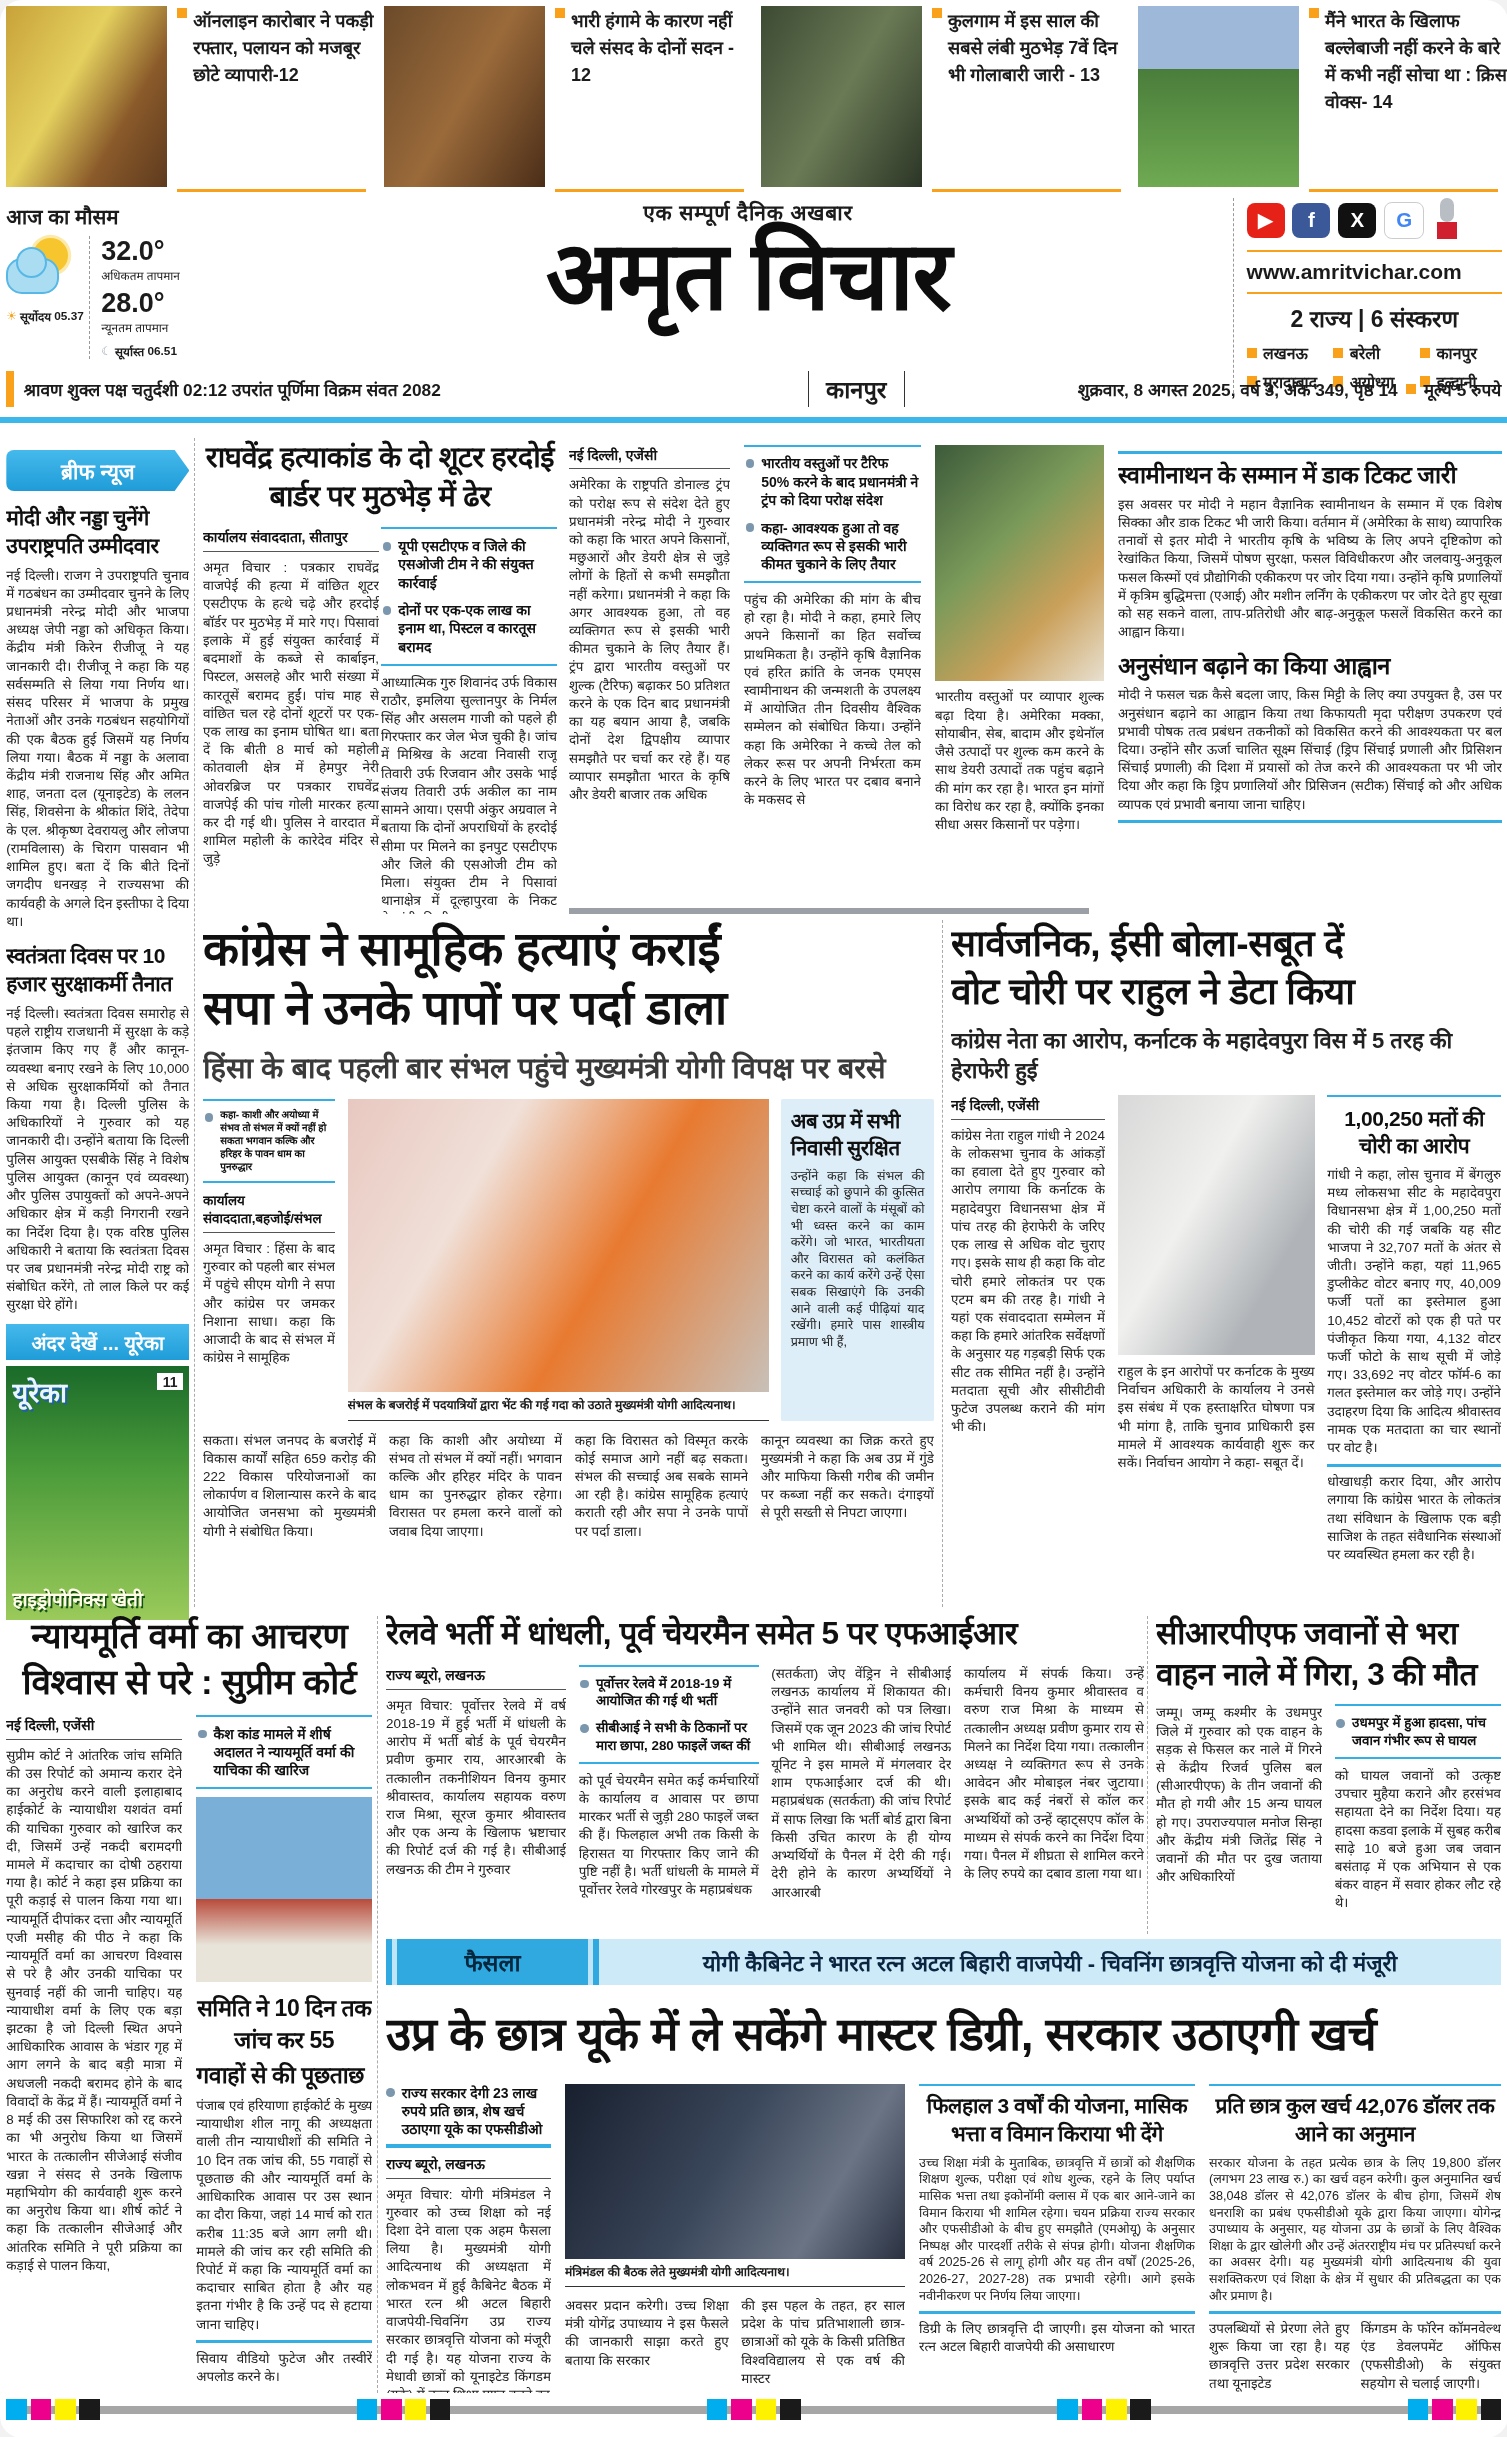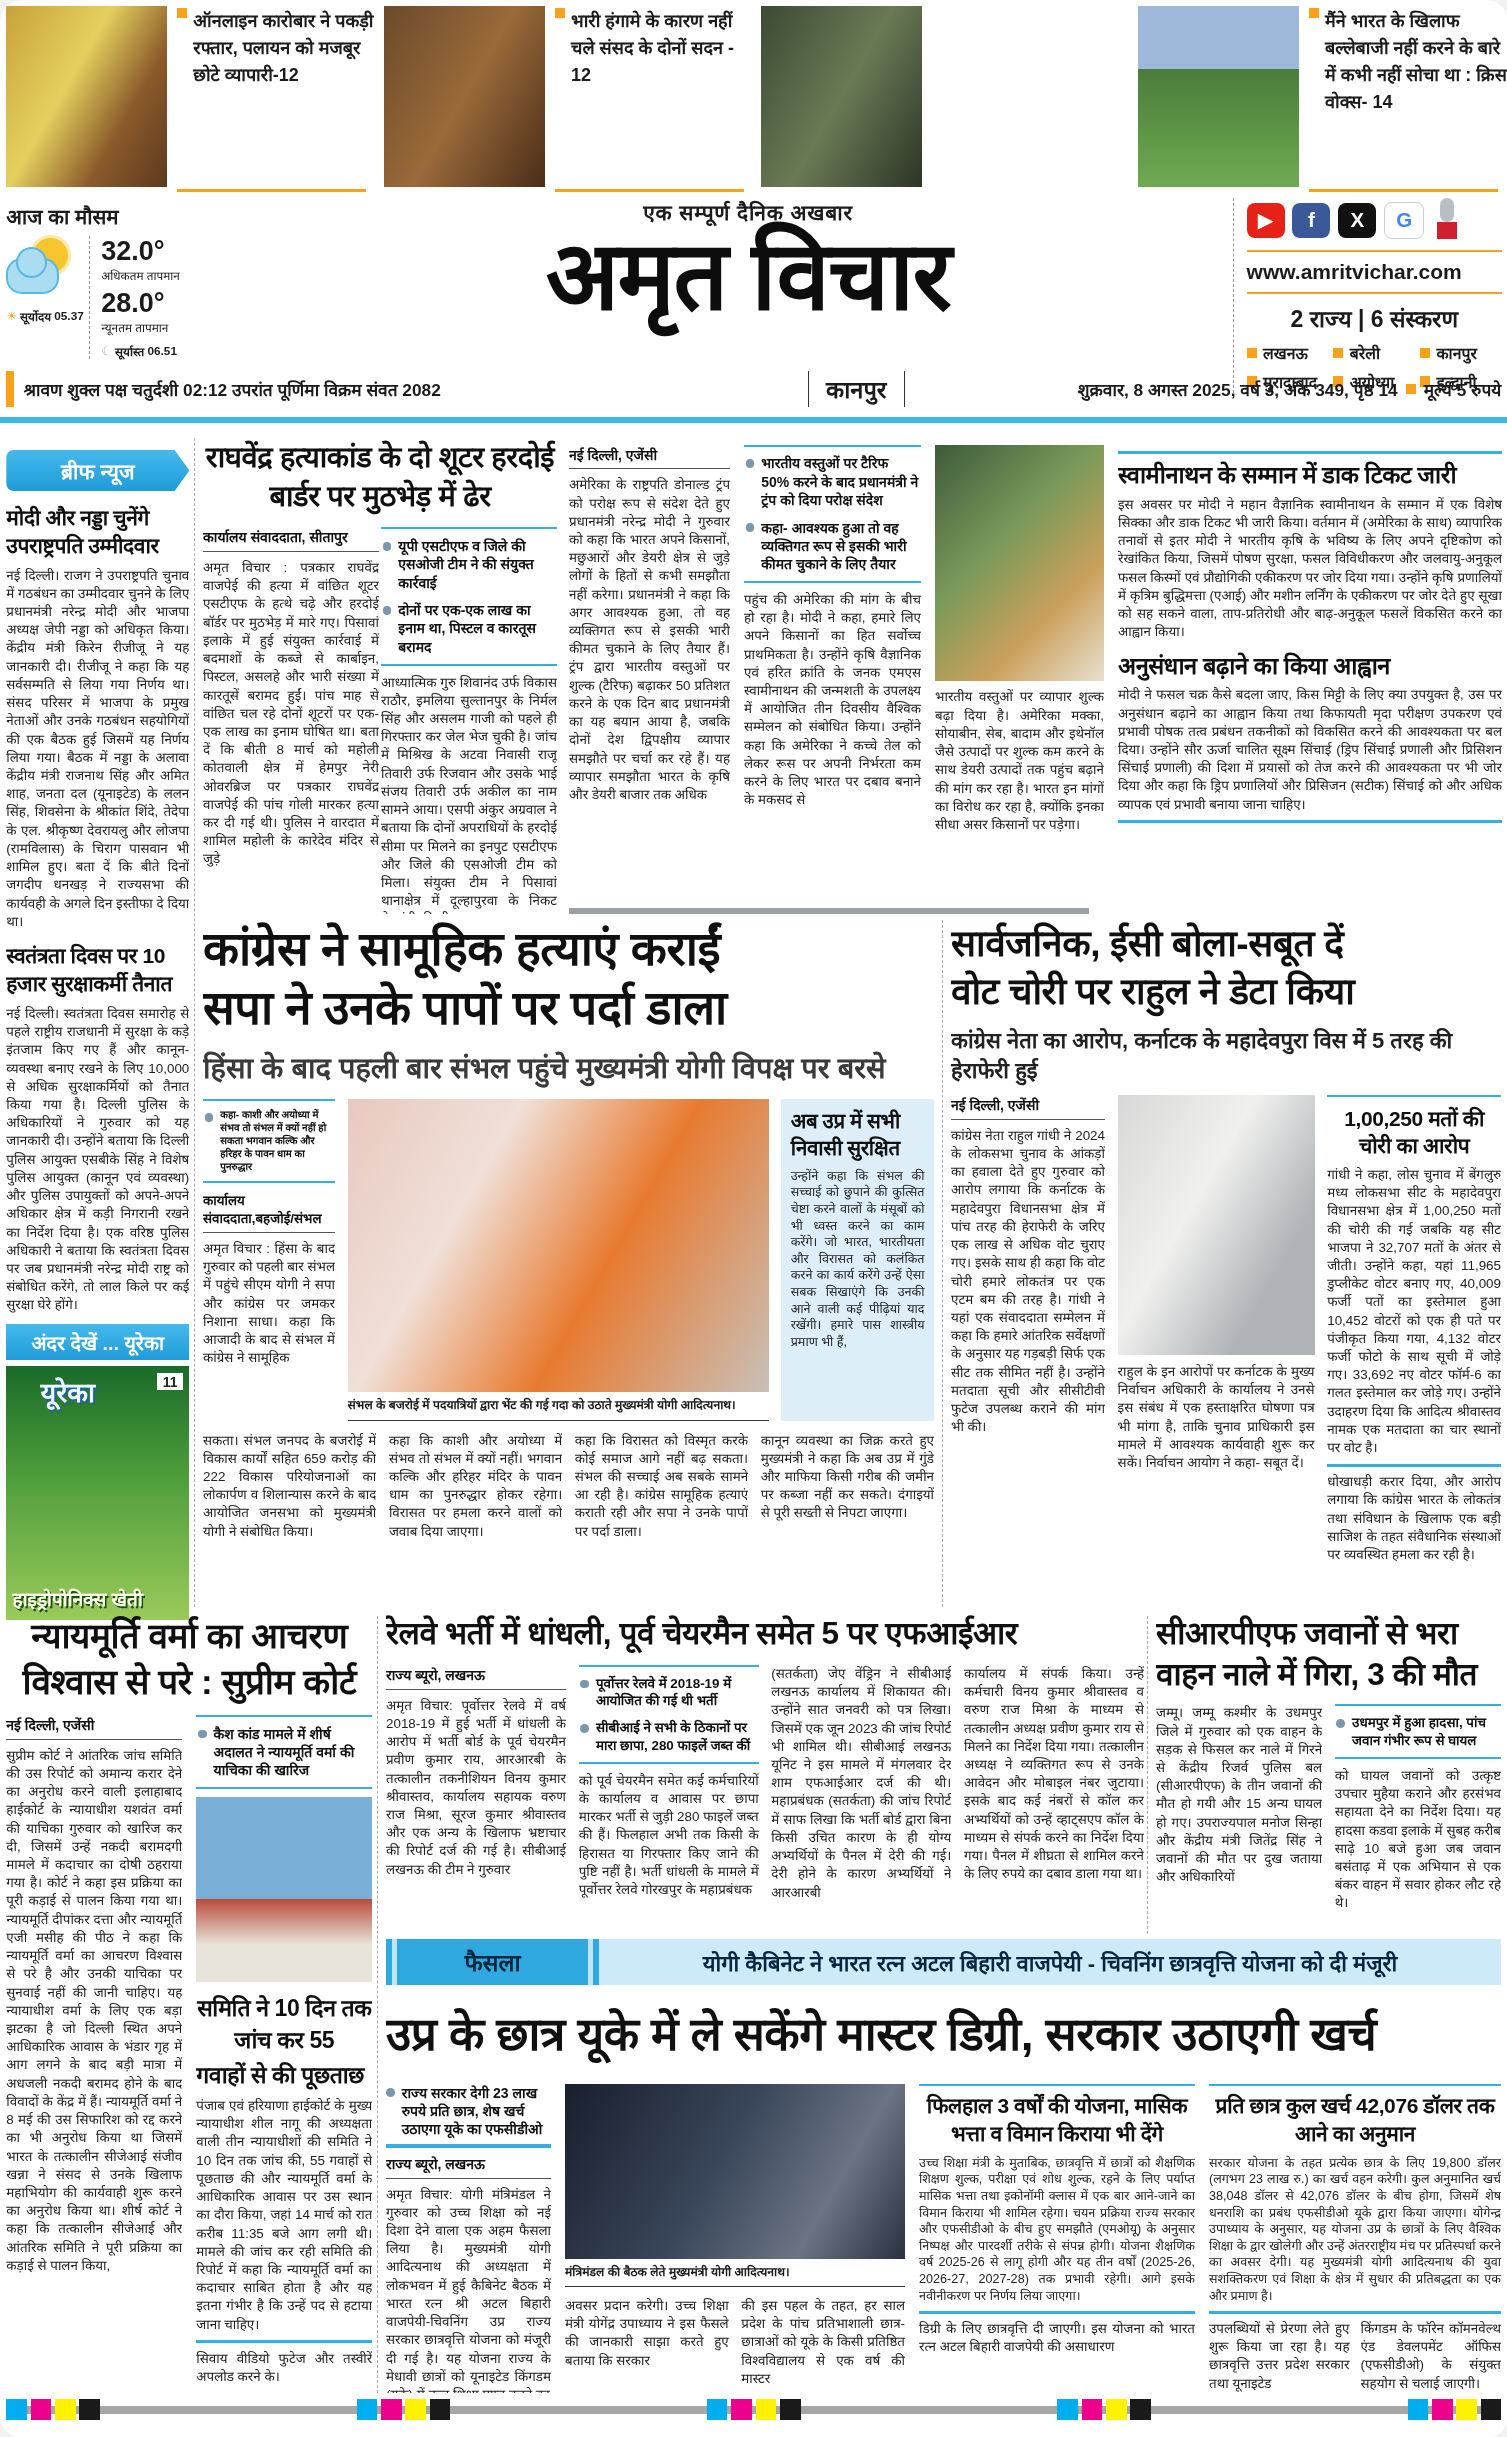--- a/index.html
+++ b/index.html
@@ -52,20 +52,27 @@
     <div class="brief-text">
       <div class="brief-title">
           <span class="orange-sq"></span>
           <span>भारी हंगामे के कारण नहीं चले संसद के दोनों सदन - 12</span>
         </div>
       <div class="brief-underline"></div>
     </div>
   </div>
   <div class="brief-cell" style="left:761px;">
     <div class="brief-photo" style="background:linear-gradient(120deg,#3c4a33,#6a7a55 50%,#2c3526);"></div>
+    <div class="brief-text">
+      <div class="brief-title">
+          <span class="orange-sq"></span>
+          <span>कुलगाम में इस साल की सबसे लंबी मुठभेड़ 7वें दिन भी गोलाबारी जारी - 13</span>
+        </div>
+      <div class="brief-underline"></div>
+    </div>
   </div>
   <div class="brief-cell" style="left:1138px;">
     <div class="brief-photo" style="background:linear-gradient(180deg,#9db8d8 0 35%,#4a7d3b 35%,#6faa52);"></div>
     <div class="brief-text">
       <div class="brief-title">
           <span class="orange-sq"></span>
           <span>मैंने भारत के खिलाफ बल्लेबाजी नहीं करने के बारे में कभी नहीं सोचा था : क्रिस वोक्स- 14</span>
         </div>
       <div class="brief-underline"></div>
     </div>
@@ -161,21 +168,21 @@
   <div class="abs" style="left:0;top:417px;width:1508px;height:5.5px;background:#3bb7e9;"></div>
 
   <div class="abs clip" style="left:6.3px;top:450px;width:183px;height:1170px;display:flex;flex-direction:column;">
     <div class="banner-blue" style="height:41px;font-size:21px;border-radius:7.9px 0 0 7.9px;clip-path:polygon(0 0,92% 0,100% 50%,92% 100%,0 100%);">ब्रीफ न्यूज</div>
     <div class="hl" style="font-size:21px;line-height:1.35;margin-top:12.6px;">मोदी और नड्डा चुनेंगे उपराष्ट्रपति उम्मीदवार</div>
     <div class="jbody" style="margin-top:6.3px;">नई दिल्ली। राजग ने उपराष्ट्रपति चुनाव में गठबंधन का उम्मीदवार चुनने के लिए प्रधानमंत्री नरेन्द्र मोदी और भाजपा अध्यक्ष जेपी नड्डा को अधिकृत किया। केंद्रीय मंत्री किरेन रीजीजू ने यह जानकारी दी। रीजीजू ने कहा कि यह सर्वसम्मति से लिया गया निर्णय था। संसद परिसर में भाजपा के प्रमुख नेताओं और उनके गठबंधन सहयोगियों की एक बैठक हुई जिसमें यह निर्णय लिया गया। बैठक में नड्डा के अलावा केंद्रीय मंत्री राजनाथ सिंह और अमित शाह, जनता दल (यूनाइटेड) के ललन सिंह, शिवसेना के श्रीकांत शिंदे, तेदेपा के एल. श्रीकृष्ण देवरायलु और लोजपा (रामविलास) के चिराग पासवान भी शामिल हुए। बता दें कि बीते दिनों जगदीप धनखड़ ने राज्यसभा की कार्यवही के अगले दिन इस्तीफा दे दिया था।</div>
     <div class="hl" style="font-size:21px;line-height:1.35;margin-top:11px;">स्वतंत्रता दिवस पर 10 हजार सुरक्षाकर्मी तैनात</div>
     <div class="jbody" style="margin-top:6.3px;">नई दिल्ली। स्वतंत्रता दिवस समारोह से पहले राष्ट्रीय राजधानी में सुरक्षा के कड़े इंतजाम किए गए हैं और कानून-व्यवस्था बनाए रखने के लिए 10,000 से अधिक सुरक्षाकर्मियों को तैनात किया गया है। दिल्ली पुलिस के अधिकारियों ने गुरुवार को यह जानकारी दी। उन्होंने बताया कि दिल्ली पुलिस आयुक्त एसबीके सिंह ने विशेष पुलिस आयुक्त (कानून एवं व्यवस्था) और पुलिस उपायुक्तों को अपने-अपने अधिकार क्षेत्र में कड़ी निगरानी रखने का निर्देश दिया है। एक वरिष्ठ पुलिस अधिकारी ने बताया कि स्वतंत्रता दिवस पर जब प्रधानमंत्री नरेन्द्र मोदी राष्ट्र को संबोधित करेंगे, तो लाल किले पर कई सुरक्षा घेरे होंगे।</div>
     <div class="banner-blue" style="height:36px;font-size:19.7px;margin-top:9.5px;flex:0 0 auto;">अंदर देखें ... यूरेका</div>
     <div class="photo" style="flex:1;margin-top:6.3px;background:linear-gradient(180deg,#1a6a2a,#4a9a3a 40%,#9aca5a);">
-      <div style="position:absolute;left:6.3px;top:6.3px;font-size:27px;font-weight:900;color:#eaf6ff;text-shadow:1.6px 1.6px 0 #1f5fa8;margin-left:28px;">यूरेका</div>
+      <div style="position:absolute;left:6.3px;top:6.3px;font-size:27px;font-weight:900;color:#eaf6ff;text-shadow:1.6px 1.6px 0 #1f5fa8;">यूरेका</div>
       <div style="position:absolute;right:6.3px;top:6.3px;background:#fff;color:#222;font-weight:bold;font-size:14px;padding:0.8px 5.5px;">11</div>
       <div style="position:absolute;left:6.3px;bottom:7.9px;font-size:19px;font-weight:900;color:#fffbe6;text-shadow:1.6px 1.6px 0 #145214;">हाइड्रोपोनिक्स खेती</div>
     </div>
   </div>
   <div class="vdash" style="left:194px;top:438px;height:1169px;"></div>
 
   <div class="abs clip" style="left:203px;top:438px;width:354px;height:476px;">
     <div class="hl" style="font-size:29px;line-height:1.35;text-align:center;">राघवेंद्र हत्याकांड के दो शूटर हरदोई बार्डर पर मुठभेड़ में ढेर</div>
     <div style="display:flex;gap:2px;margin-top:11px;">
       <div class="col" style="flex:1 1 0;">

